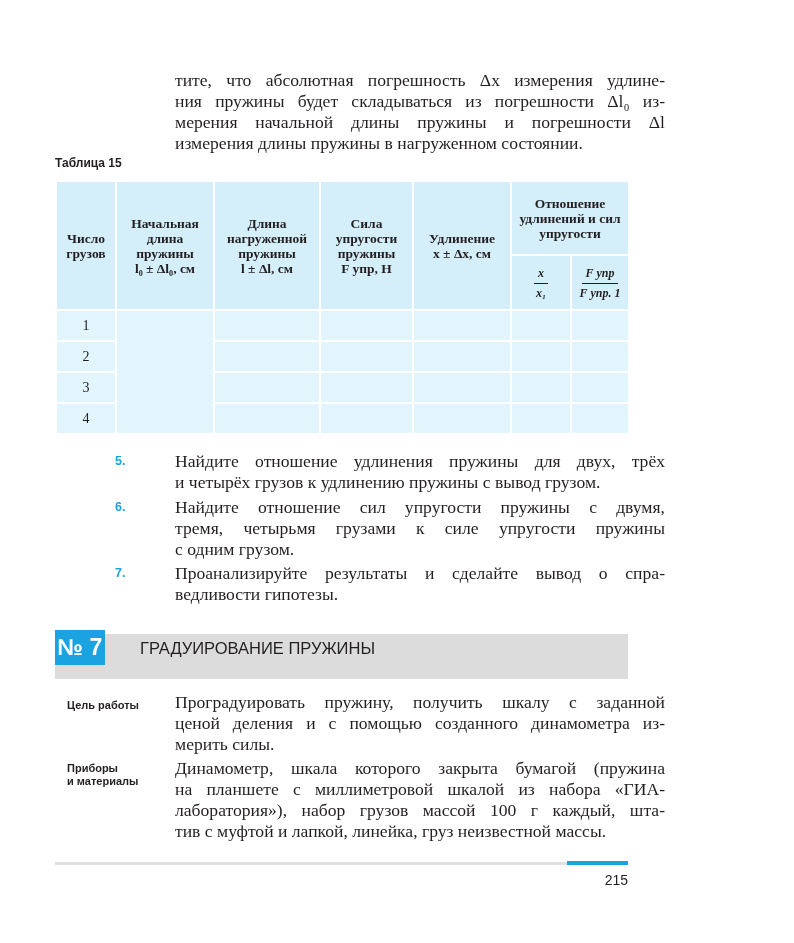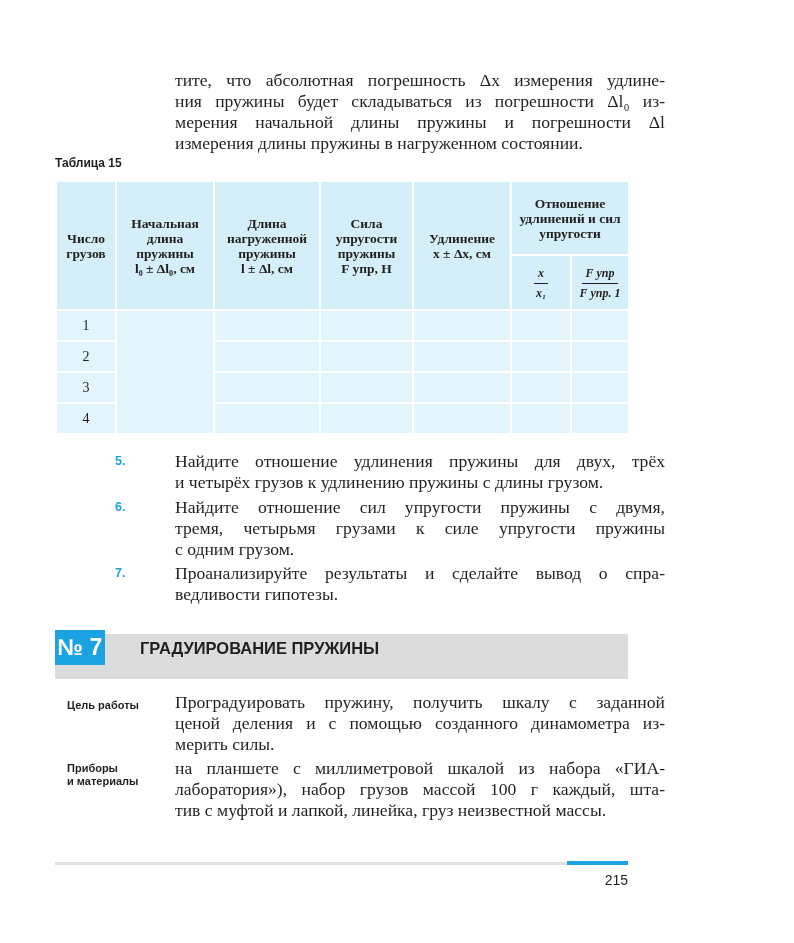--- a/index.html
+++ b/index.html
@@ -21,21 +21,21 @@
   .frac { display:inline-flex; flex-direction:column; align-items:center; font-style:italic; font-size:12px; }
   .frac .top { padding:0 4px 2px; border-bottom:1px solid #231f20; }
   .frac .bot { padding:2px 4px 0; }
 
   .list-item { position:absolute; left:115px; width:514px; }
   .list-num { position:absolute; left:0; top:3px; font-family:"Liberation Sans", sans-serif; font-weight:bold; font-size:12.5px; color:#1aa3e0; }
   .list-item .para { position:relative; left:24px; width:490px; }
 
   #lab-header { position:absolute; left:55px; top:634px; width:573px; height:45px; background:#dcdcdc; }
   #lab-badge { position:absolute; left:55px; top:630px; width:50px; height:35px; background:#1aa3e0; color:#ffffff; font-family:"Liberation Sans", sans-serif; font-weight:bold; font-size:23px; line-height:35px; text-align:center; }
-  #lab-title { position:absolute; left:140px; top:638px; font-family:"Liberation Sans", sans-serif; font-weight:bold; font-size:16.5px; line-height:20px; color:#231f20; }
+  #lab-title { position:absolute; left:140px; top:638px; font-family:"Liberation Sans", sans-serif; font-weight:normal; font-size:16.5px; line-height:20px; color:#231f20; }
 
   .side-label { position:absolute; left:55px; font-family:"Liberation Sans", sans-serif; font-weight:bold; font-size:11px; line-height:13px;padding-left:12px; }
 
   #footer-line { position:absolute; left:55px; top:862px; width:512px; height:3px; background:#e0e0e0; }
   #footer-accent { position:absolute; left:567px; top:861px; width:61px; height:4px; background:#1aa3e0; }
   #page-number { position:absolute; right:166px; top:844px; font-family:"Liberation Sans", sans-serif; font-size:14px; color:#231f20;margin-top:28px; }
 </style>
 </head>
 <body>
 
@@ -126,21 +126,21 @@
     <td></td>
     <td></td>
   </tr>
 </tbody>
   </table>
 
 <div class="list-item" style="top:451px">
   <span class="list-num">5.</span>
   <div class="para">
     <span class="ln">Найдите отношение удлинения пружины для двух, трёх</span>
-    <span class="ln last">и четырёх грузов к удлинению пружины с длины грузом.</span>
+    <span class="ln last">и четырёх грузов к удлинению пружины с вывод грузом.</span>
   </div>
 </div>
 
 <div class="list-item" style="top:497px">
   <span class="list-num">6.</span>
   <div class="para">
     <span class="ln">Найдите отношение сил упругости пружины с двумя,</span>
     <span class="ln">тремя, четырьмя грузами к силе упругости пружины</span>
     <span class="ln last">с одним грузом.</span>
   </div>
@@ -165,20 +165,21 @@
   <span class="ln">Проградуировать пружину, получить шкалу с заданной</span>
   <span class="ln">ценой деления и с помощью созданного динамометра из-</span>
   <span class="ln last">мерить силы.</span>
 </div>
 
 <div class="side-label" style="top:762px">
   <div>Приборы</div>
   <div>и материалы</div>
 </div>
 <div class="para" style="top:758px">
+  <span class="ln">Динамометр, шкала которого закрыта бумагой (пружина</span>
   <span class="ln">на планшете с миллиметровой шкалой из набора «ГИА-</span>
   <span class="ln">лаборатория»), набор грузов массой 100 г каждый, шта-</span>
   <span class="ln last">тив с муфтой и лапкой, линейка, груз неизвестной массы.</span>
 </div>
 
 <div id="page-number">215</div>
 <div id="footer-line"></div>
 <div id="footer-accent"></div>
 
 </body></html>

